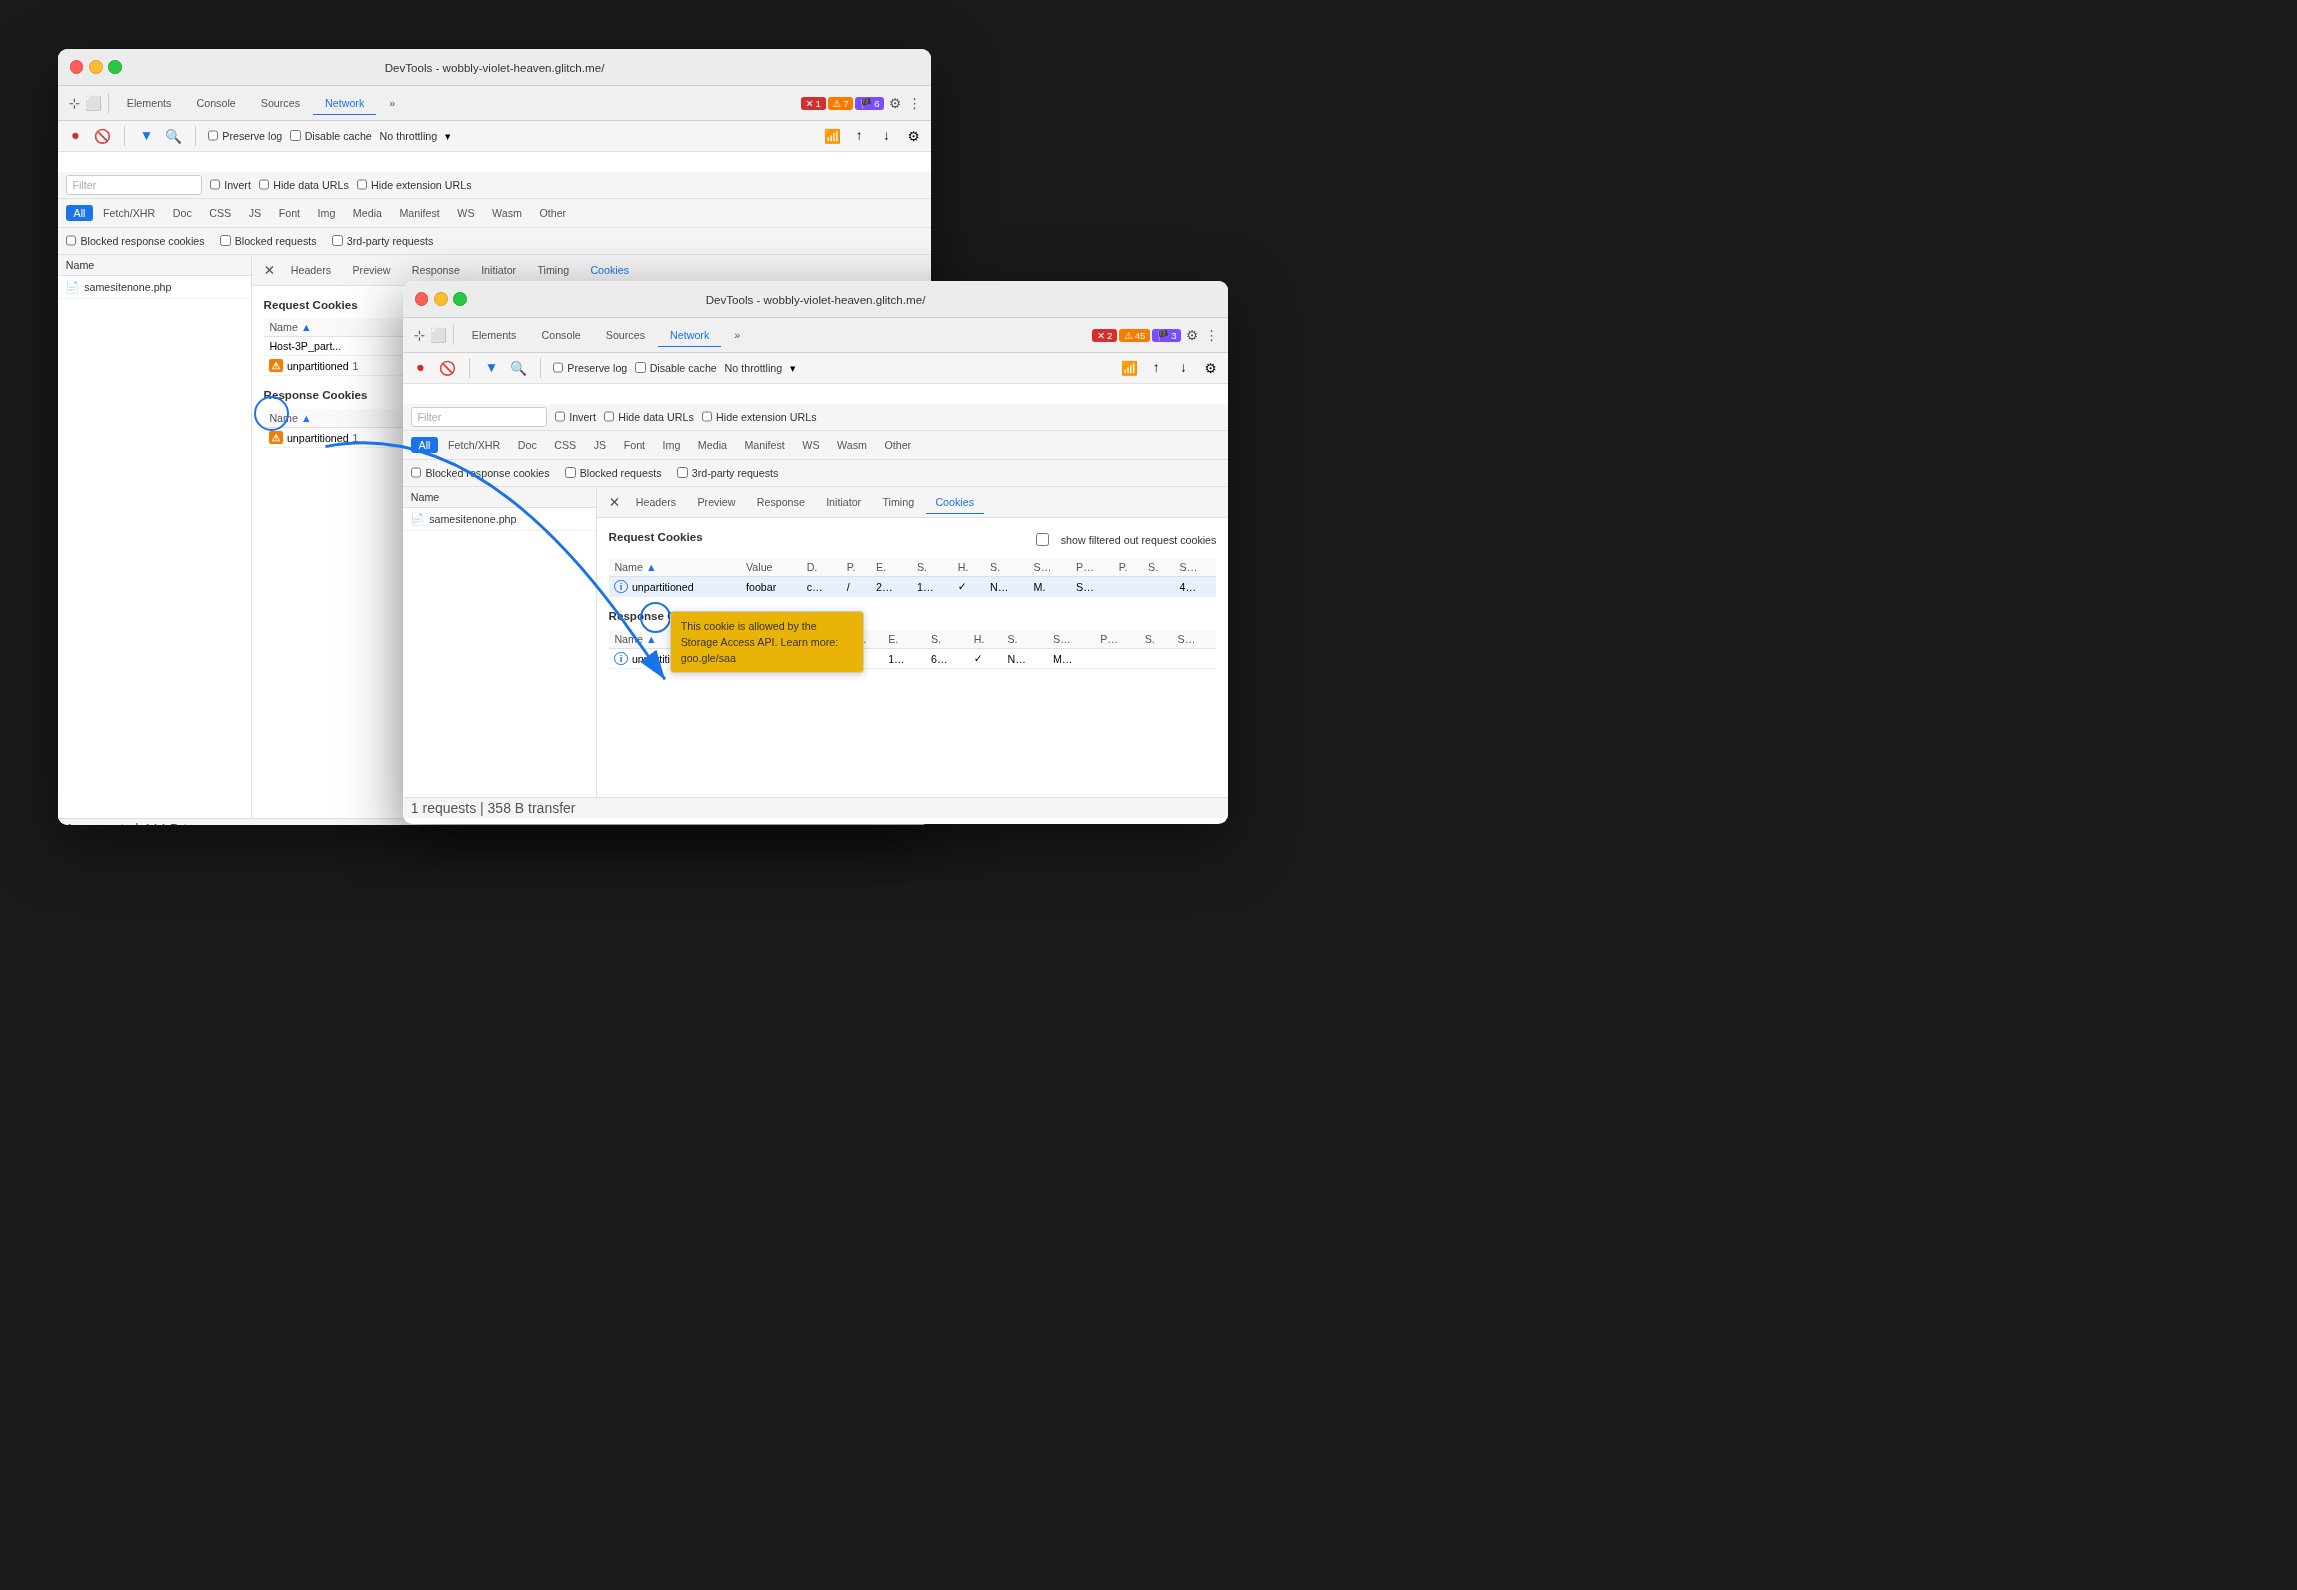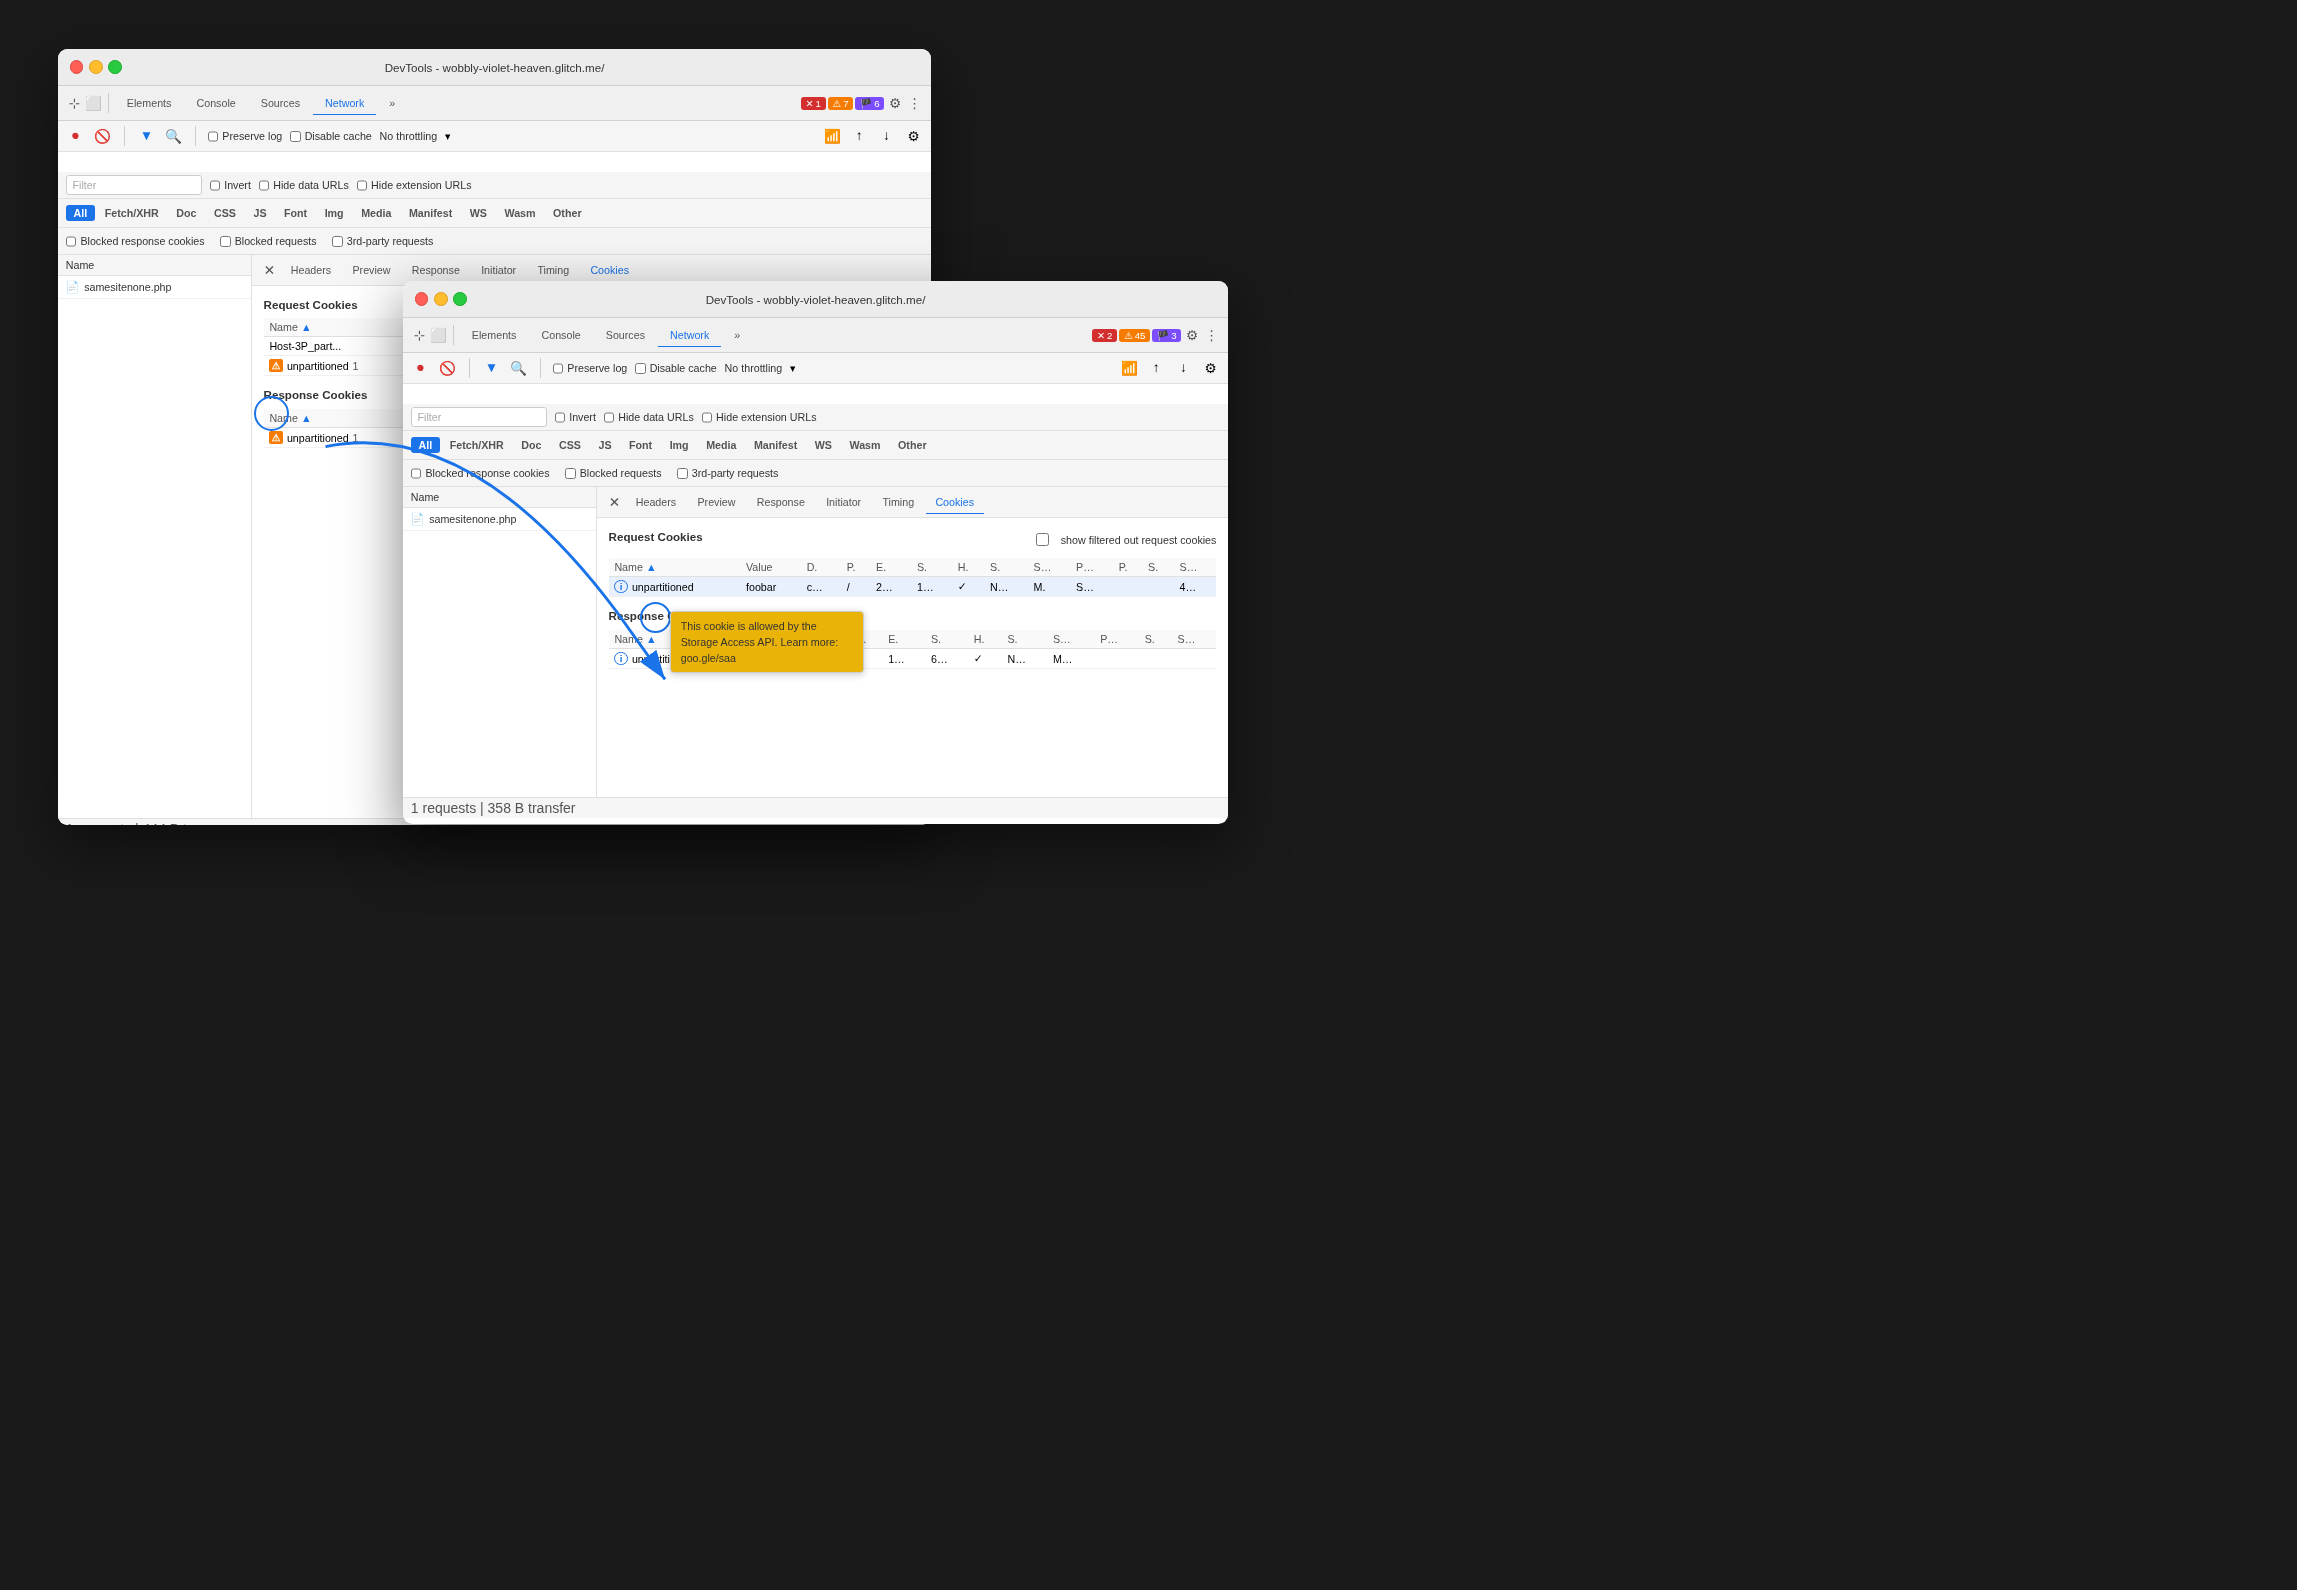--- a/index.html
+++ b/index.html
@@ -150,21 +150,21 @@
       font-size: 13.6px;
     }
 
     .record-btn { color: #d32f2f; }
     .clear-btn { color: #555; }
     .filter-btn { color: #1a73e8; }
     .search-btn { color: #555; }
 
     .checkbox-label {
       display: flex;
-      align-items: flex-end;
+      align-items: flex-start;
       gap: 3.9px;
       font-size: 10.7px;
       color: #333;
       cursor: pointer;
       white-space: nowrap;
     }
 
     .checkbox-label input { width: 10.7px; height: 10.7px; }
 
     .throttle-select {
@@ -215,21 +215,20 @@
 
     .type-btn {
       padding: 1.9px 7.8px;
       font-size: 10.7px;
       border-radius: 2.9px;
       cursor: pointer;
       color: #555;
       background: transparent;
       border: none;
       white-space: nowrap;
-      font-weight: bold;
     }
 
     .type-btn.active {
       background: #1a73e8;
       color: white;
     }
 
     
     .options-bar {
       background: #f5f5f5;

